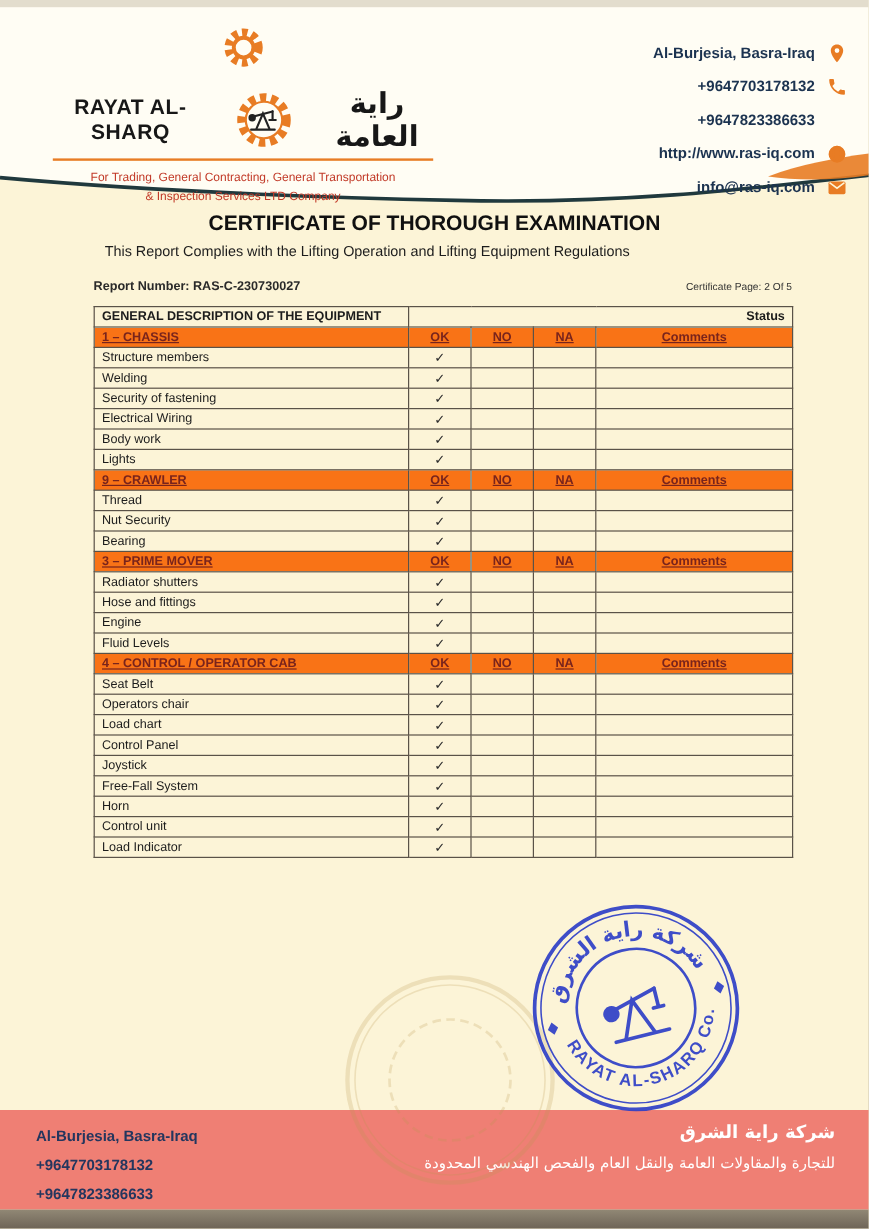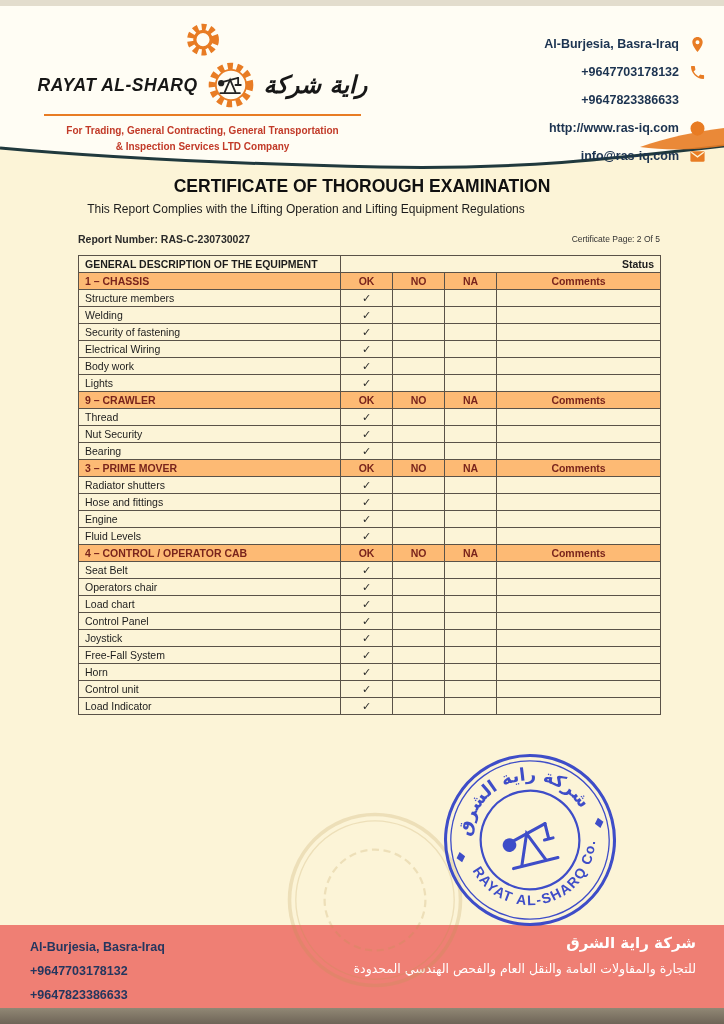--- a/index.html
+++ b/index.html
@@ -6,26 +6,26 @@
   html,body { width:724px; height:1024px; }
   body { font-family:"Liberation Sans", sans-serif; background:#a9a193; }
   .page { position:relative; width:724px; height:1024px; background:#fcf4d7; overflow:hidden; }
 
   .top-strip { position:absolute; top:0; left:0; width:724px; height:6px; background:#e3ddcd; z-index:3; }
 
   
   .hdr-bg { position:absolute; top:0; left:0; z-index:1; }
   .logo { position:absolute; left:30px; top:20px; width:345px; text-align:center; z-index:2; }
   .gear-top { height:36px; display:flex; justify-content:center; }
-  .logo-row { display:flex; align-items:center; justify-content:center; gap:8px; margin-top:4px;font-style:italic; }
+  .logo-row { display:flex; align-items:center; justify-content:center; gap:8px; margin-top:16px; }
   .logo-en { font-size:17.5px; font-weight:bold; letter-spacing:.5px; color:#171717; }
   .logo-ar { font-size:24px; font-weight:bold; color:#171717; font-family:"DejaVu Sans", sans-serif; }
   .medallion { display:inline-flex; }
   .logo-rule { height:2px; background:#e87c24; margin:4px 14px 0 14px; }
-  .tagline { margin-top:7px; color:#c23a28; font-weight:bold; font-size:10px; line-height:1.55; }
+  .tagline { margin-top:7px; color:#c23a28; font-weight:normal; font-size:10px; line-height:1.55; }
 
   .contacts { position:absolute; right:18px; top:30px; width:270px; z-index:2; }
   .contact-row { display:flex; justify-content:flex-end; align-items:center; gap:10px; height:28px;
                  color:#1c3350; font-weight:bold; font-size:12.5px; }
   .contact-icon { width:17px; height:17px; color:#e87c24; display:inline-flex; align-items:center; justify-content:center; }
   .contact-icon svg { width:17px; height:17px; fill:currentColor; }
 
   
   .title { position:absolute; top:176px; left:0; width:724px; text-align:center;
            font-size:17.5px; font-weight:bold; color:#101010; z-index:2; }
@@ -39,21 +39,21 @@
   .page-label { font-size:8.5px; color:#333; }
 
   
   table.eq { position:absolute; left:78px; top:255px; width:582px; border-collapse:collapse; z-index:2;
              table-layout:fixed; }
   .eq th, .eq td { border:1px solid #5a5248; font-size:10.5px; color:#1c1c1c; height:17px;
                    padding:0 6px; vertical-align:middle; overflow:hidden; white-space:nowrap; }
   .eq th { font-weight:bold; text-align:left; }
   .eq th.status { text-align:right; }
   .eq td.c { text-align:center; padding:0; }
-  .eq tr.section-row td { background:#fdba74; color:#79241c; font-weight:bold; }
+  .eq tr.section-row td { background:#f97316; color:#79241c; font-weight:bold;text-decoration:underline; }
   .eq td.lab { font-weight:normal; }
   .eq td.check { font-family:"DejaVu Sans", sans-serif; font-size:11px; color:#2b2b2b; }
 
   
   .stamp { position:absolute; left:442px; top:752px; width:176px; height:176px;
            transform:rotate(-14deg); opacity:.92; z-index:4; }
   .faint-stamp { position:absolute; left:285px; top:810px; width:180px; height:180px;
                  opacity:.22; z-index:4; }
 
   
@@ -94,21 +94,21 @@
           <circle cx="28" cy="28" r="17" fill="#fffdf4" stroke="#e87c24" stroke-width="2"></circle>
           <g stroke="#222" stroke-width="2" fill="none" stroke-linecap="round">
             <path d="M21 36 L27 22 L33 36"></path>
             <path d="M17 25 L36 20"></path>
             <path d="M36 20 L36 28 M33 28 h6"></path>
             <circle cx="17" cy="26" r="2.5" fill="#222"></circle>
             <path d="M16 37 H38"></path>
           </g>
         </svg>
       </span>
-      <span class="logo-ar">راية شركة</span>
+      <span class="logo-ar">راية العامة</span>
     </div>
     <div class="logo-rule"></div>
     <div class="tagline">
       <div>For Trading, General Contracting, General Transportation</div>
       <div>&amp; Inspection Services LTD Company</div>
     </div>
   </div>
 
   <div class="contacts">
       <div class="contact-row">

